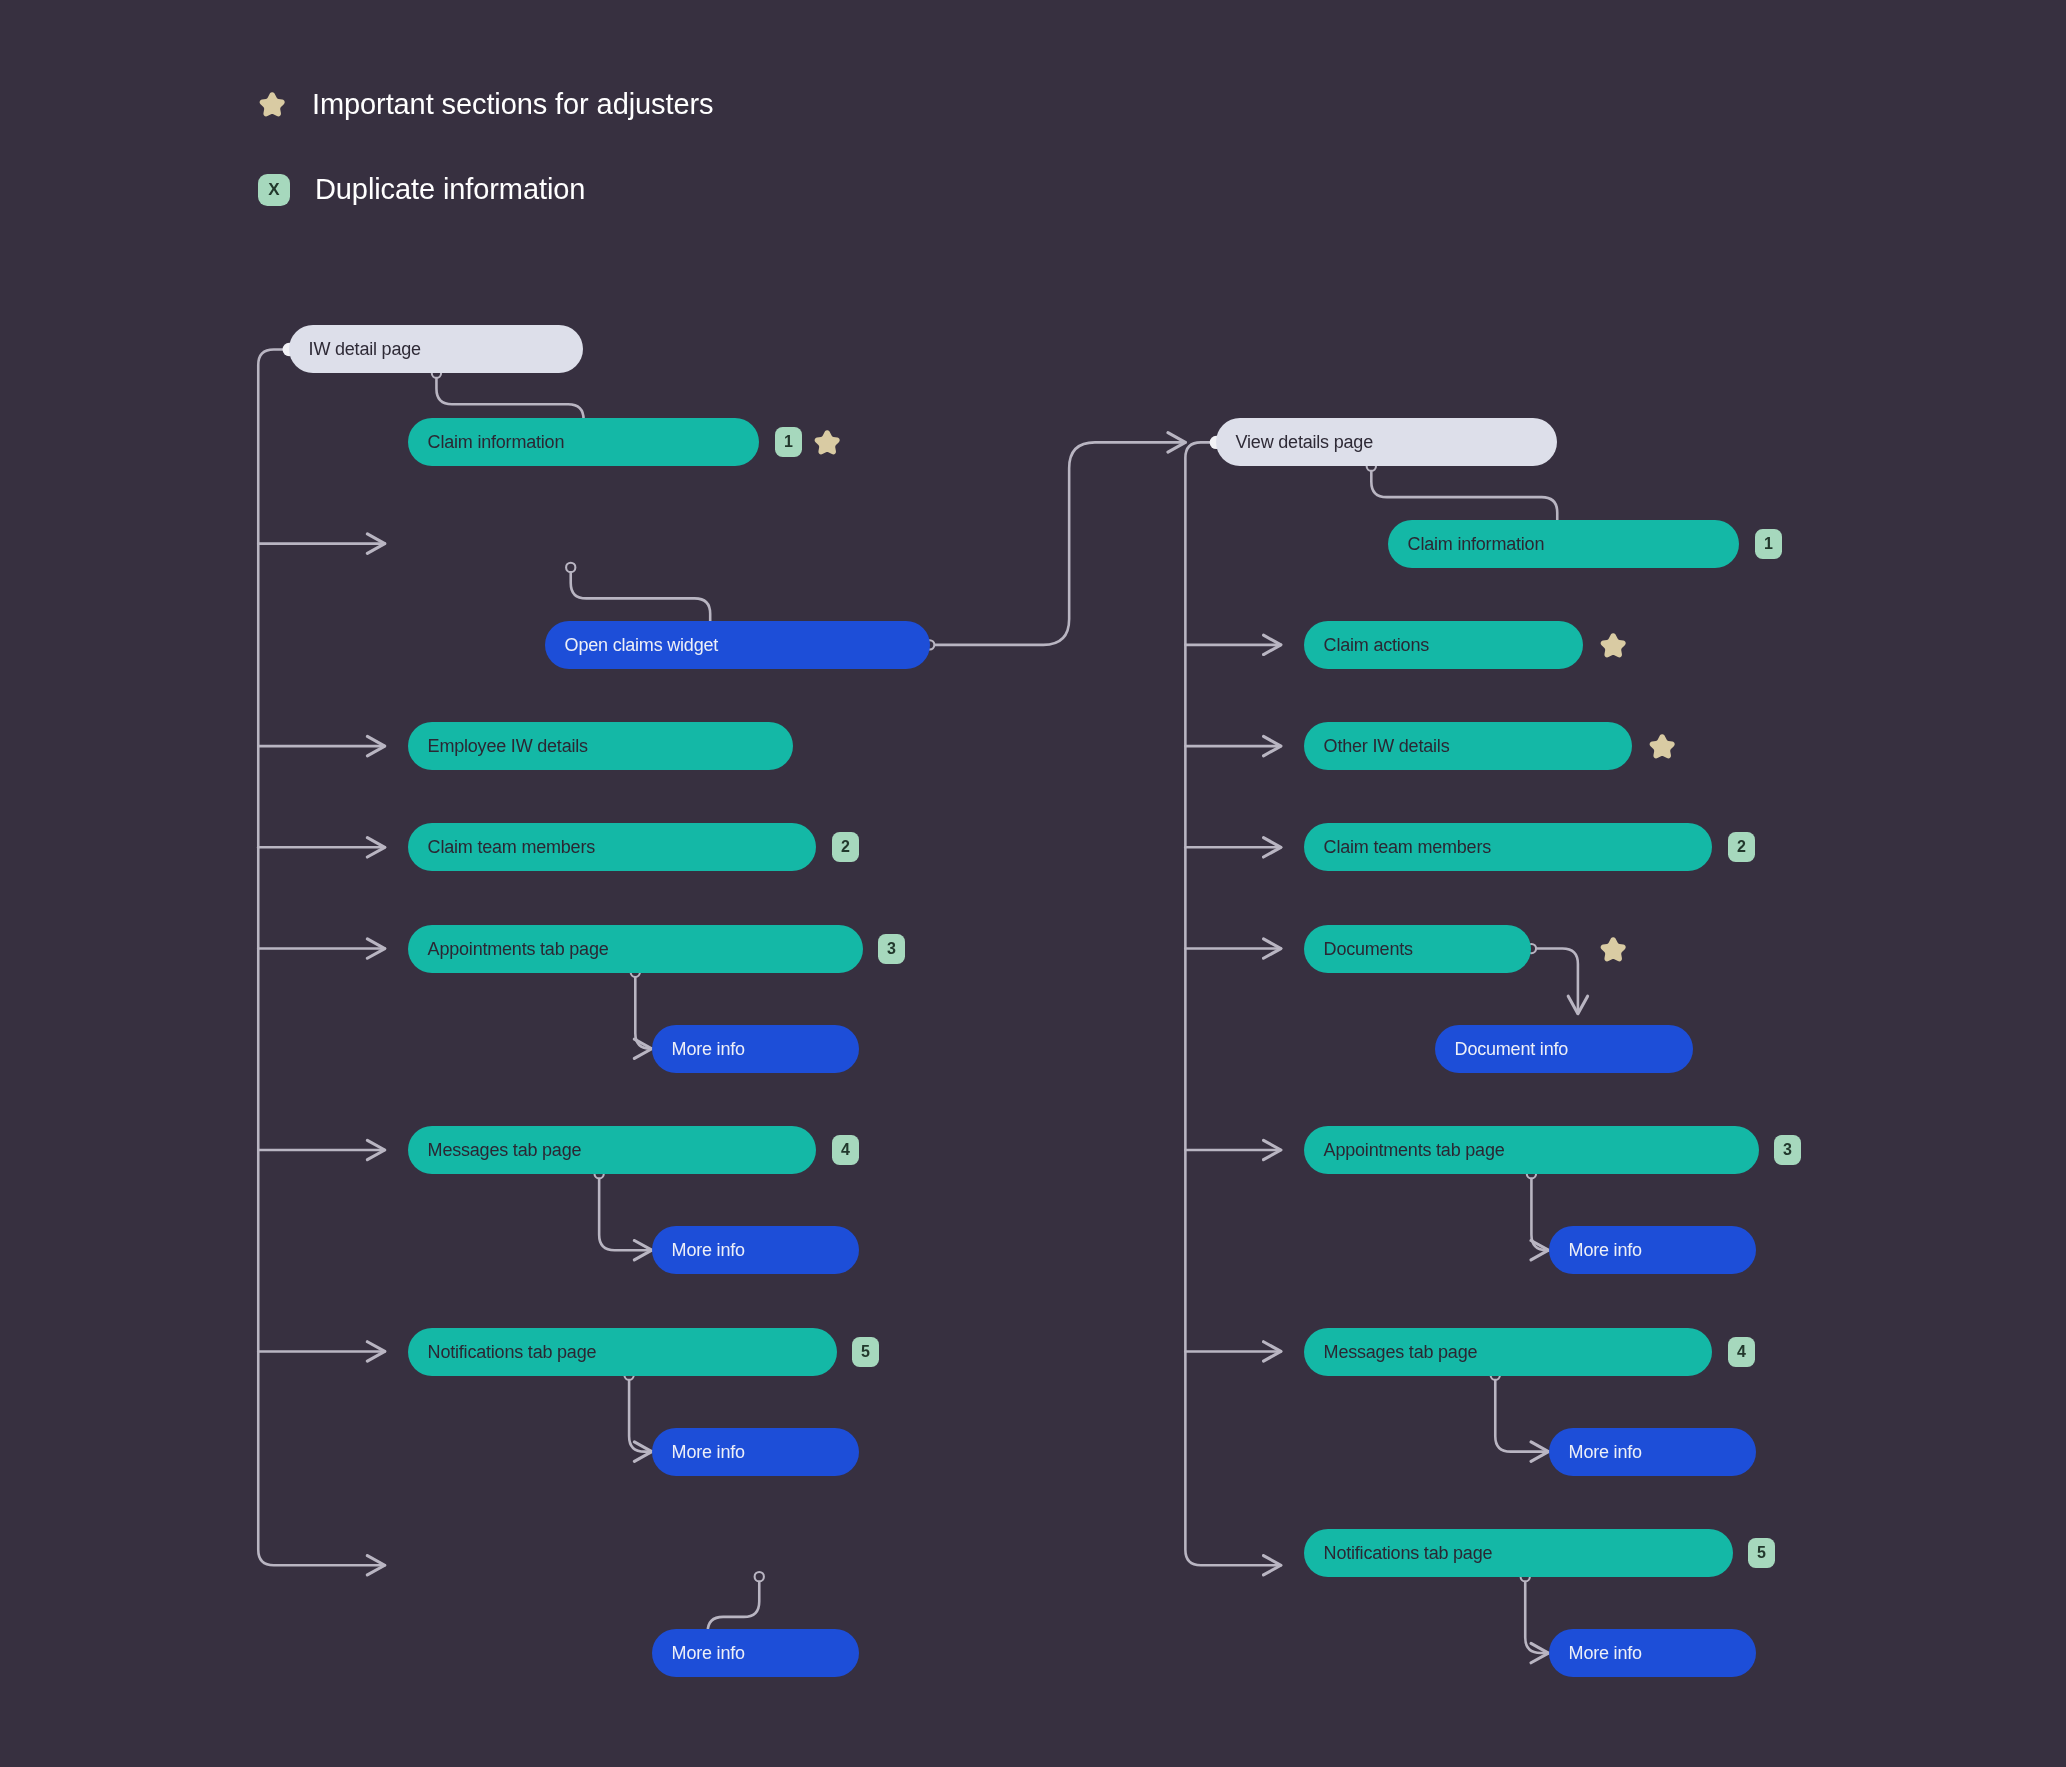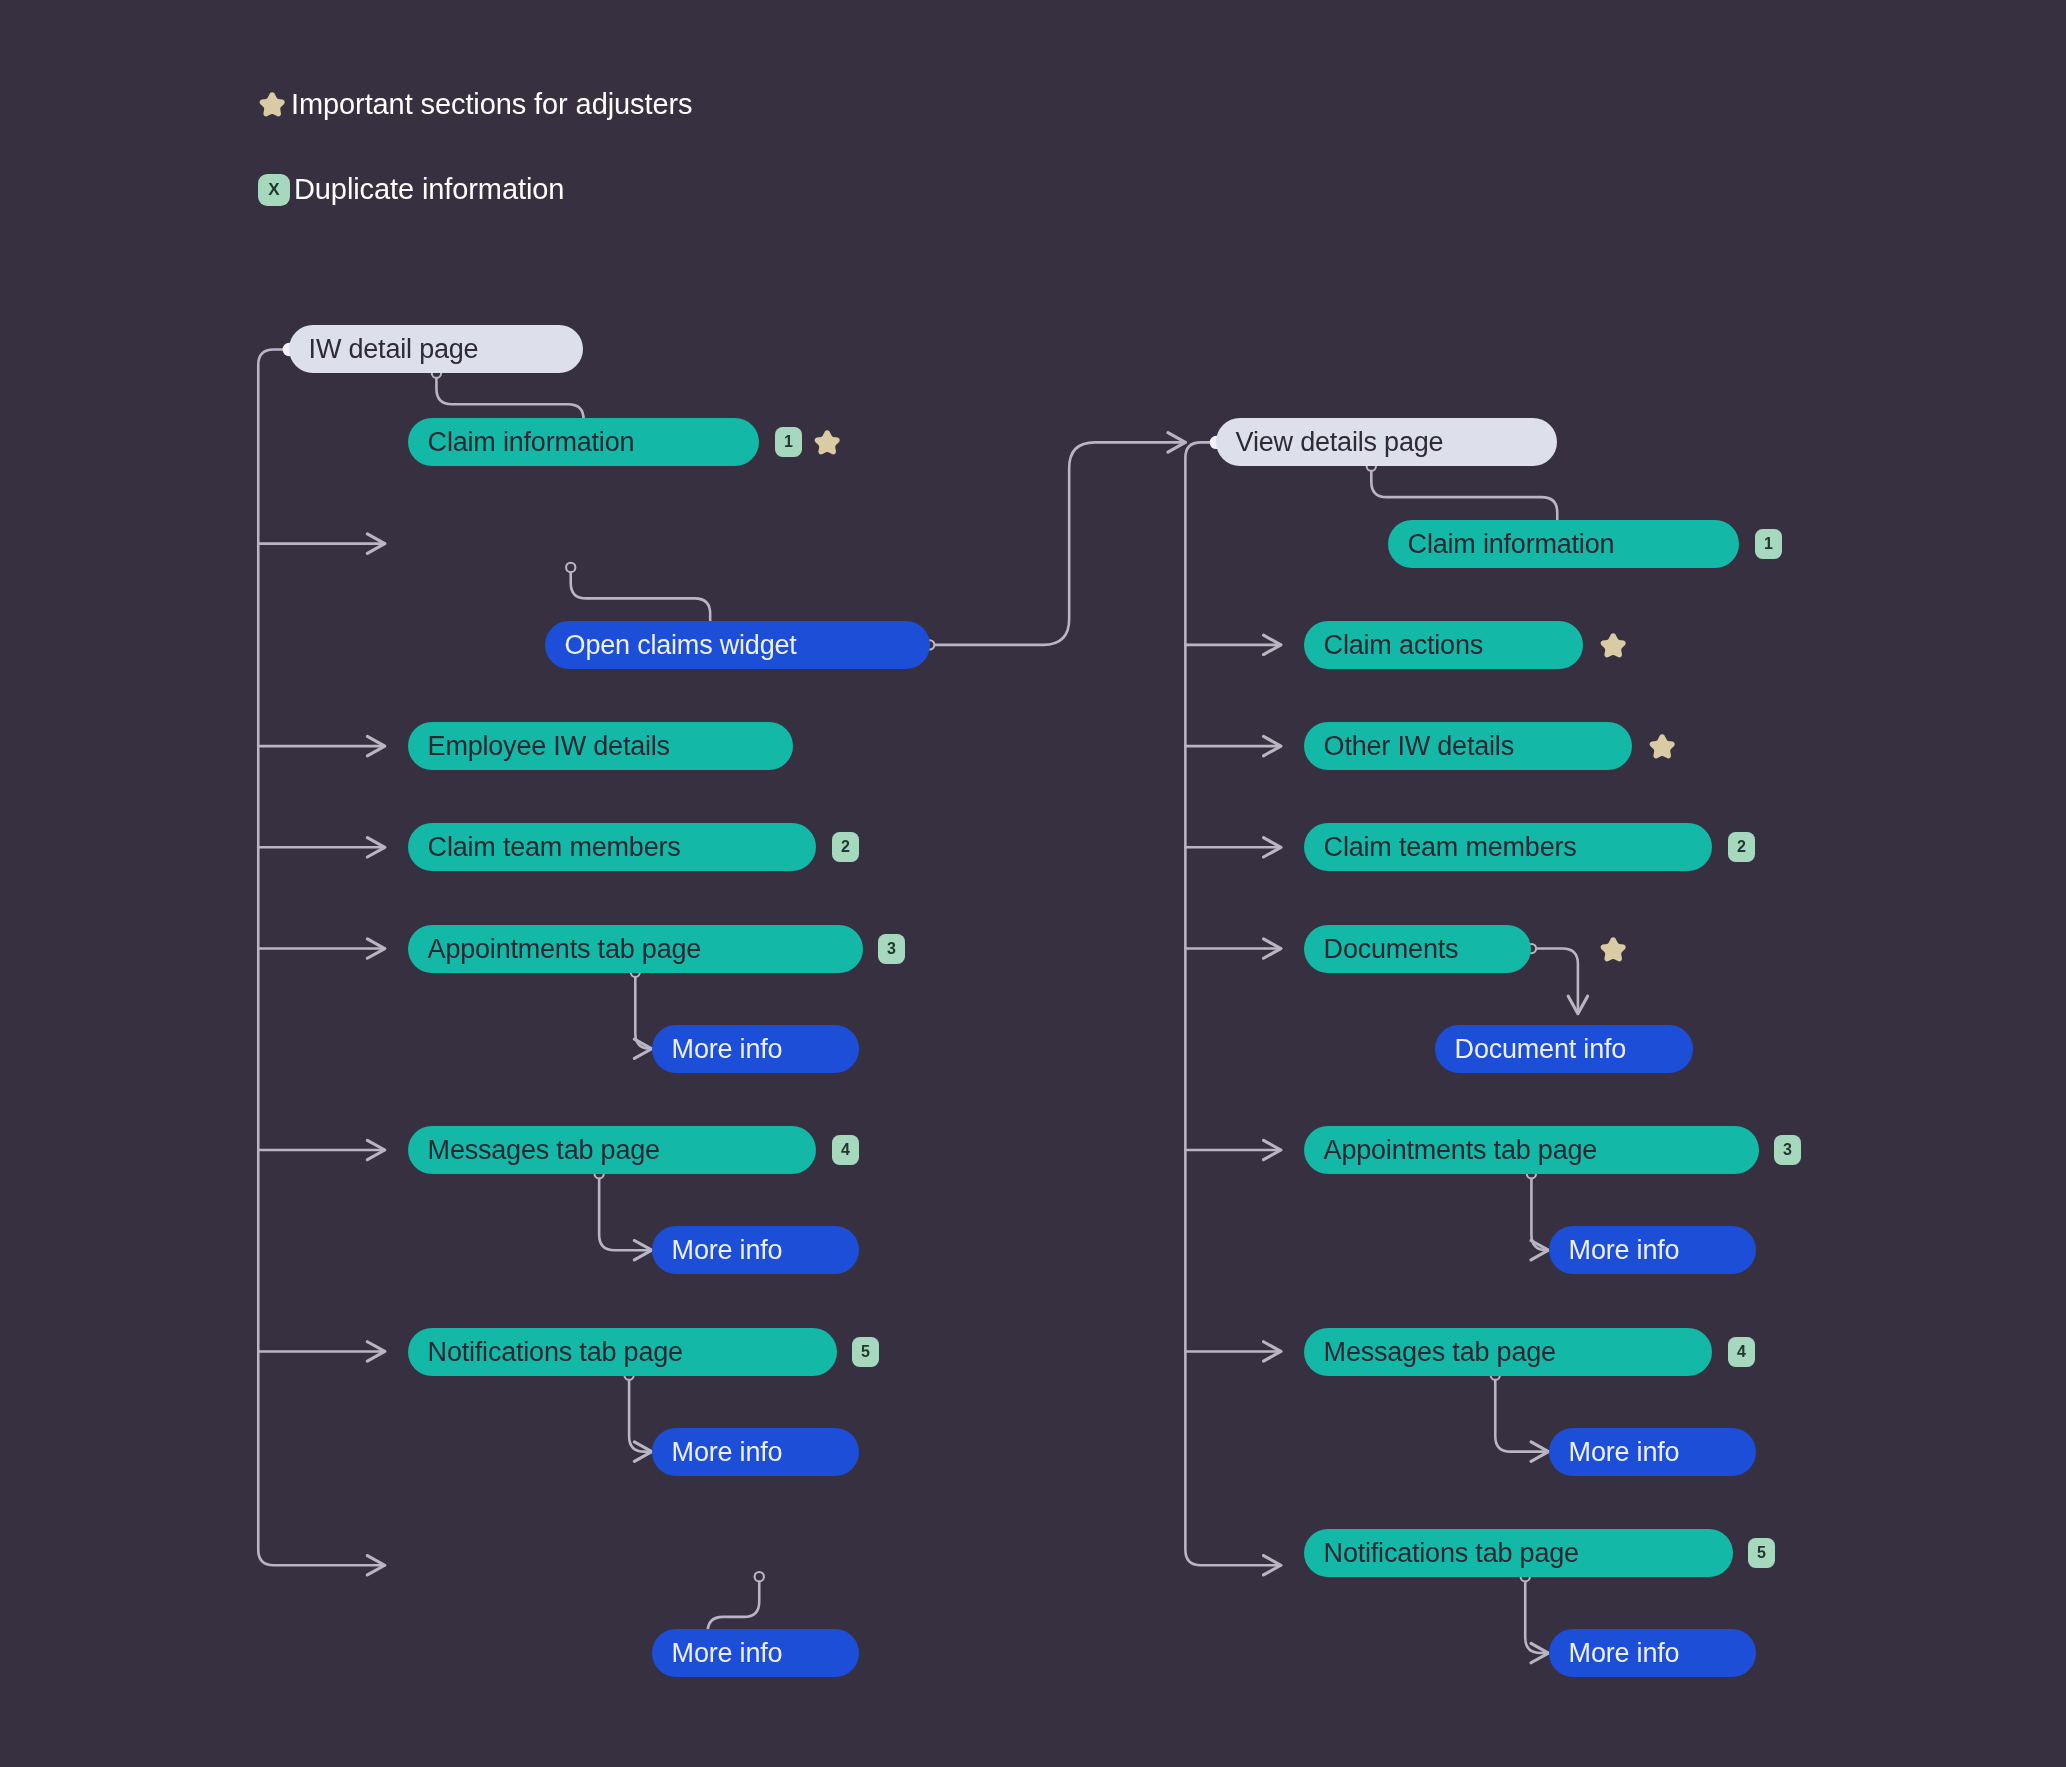--- a/index.html
+++ b/index.html
@@ -21,21 +21,21 @@
     width: 2066px;
     height: 1768px;
     pointer-events: none;
   }
 
   
   .legend-row {
     position: absolute;
     display: flex;
     align-items: center;
-    gap: 4px;
+    gap: 25px;
   }
   .legend-star {
     width: 32px; height: 32px;
     display: block;
   }
   .legend-badge {
     width: 32px; height: 32px;
     border-radius: 9.3px;
     background: #A6D8BD;
     color: #22382C;
@@ -55,21 +55,21 @@
   }
 
   
   .node {
     position: absolute;
     display: flex;
     align-items: center;
     box-sizing: border-box;
     border-radius: 516px;
     white-space: nowrap;
-    font-size: 27px;
+    font-size: 18px;
     font-weight: 400;
     letter-spacing: -0.2px;
     padding: 0 19.6px;
     height: 48px;
   }
   .node.root {
     background: #DDDFEA;
     color: #2E2A36;
   }
   .node.branch {

